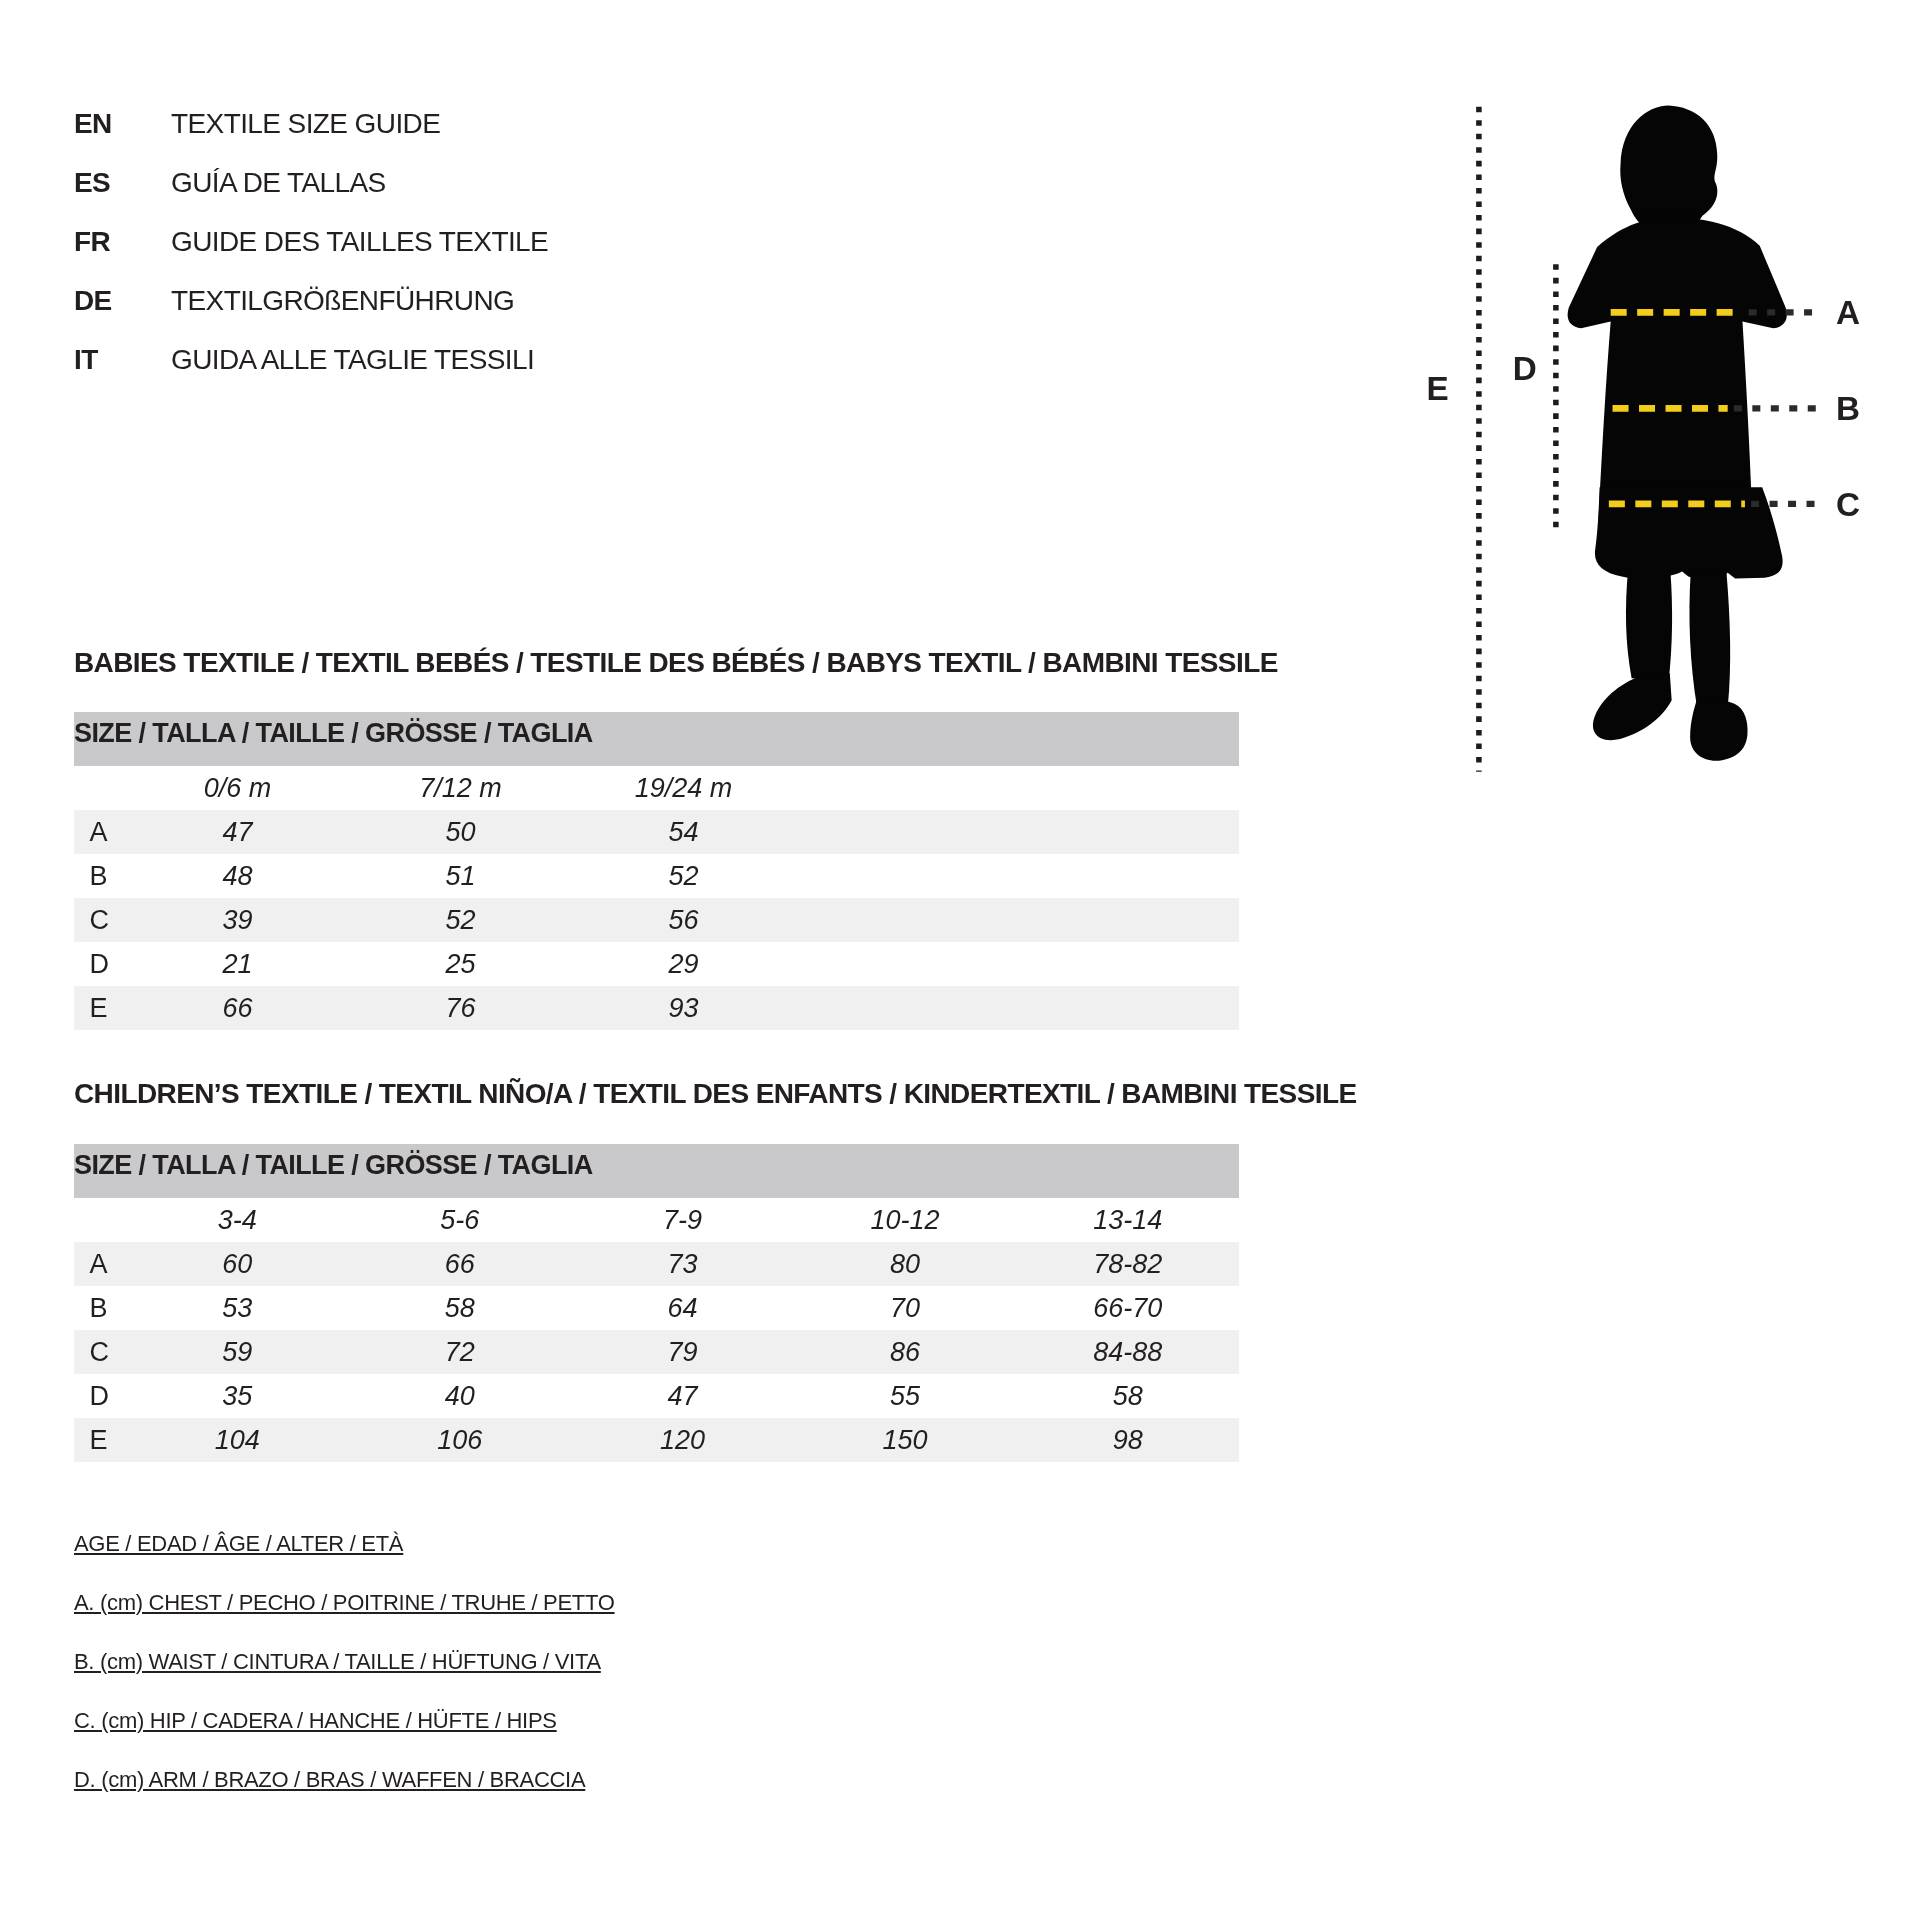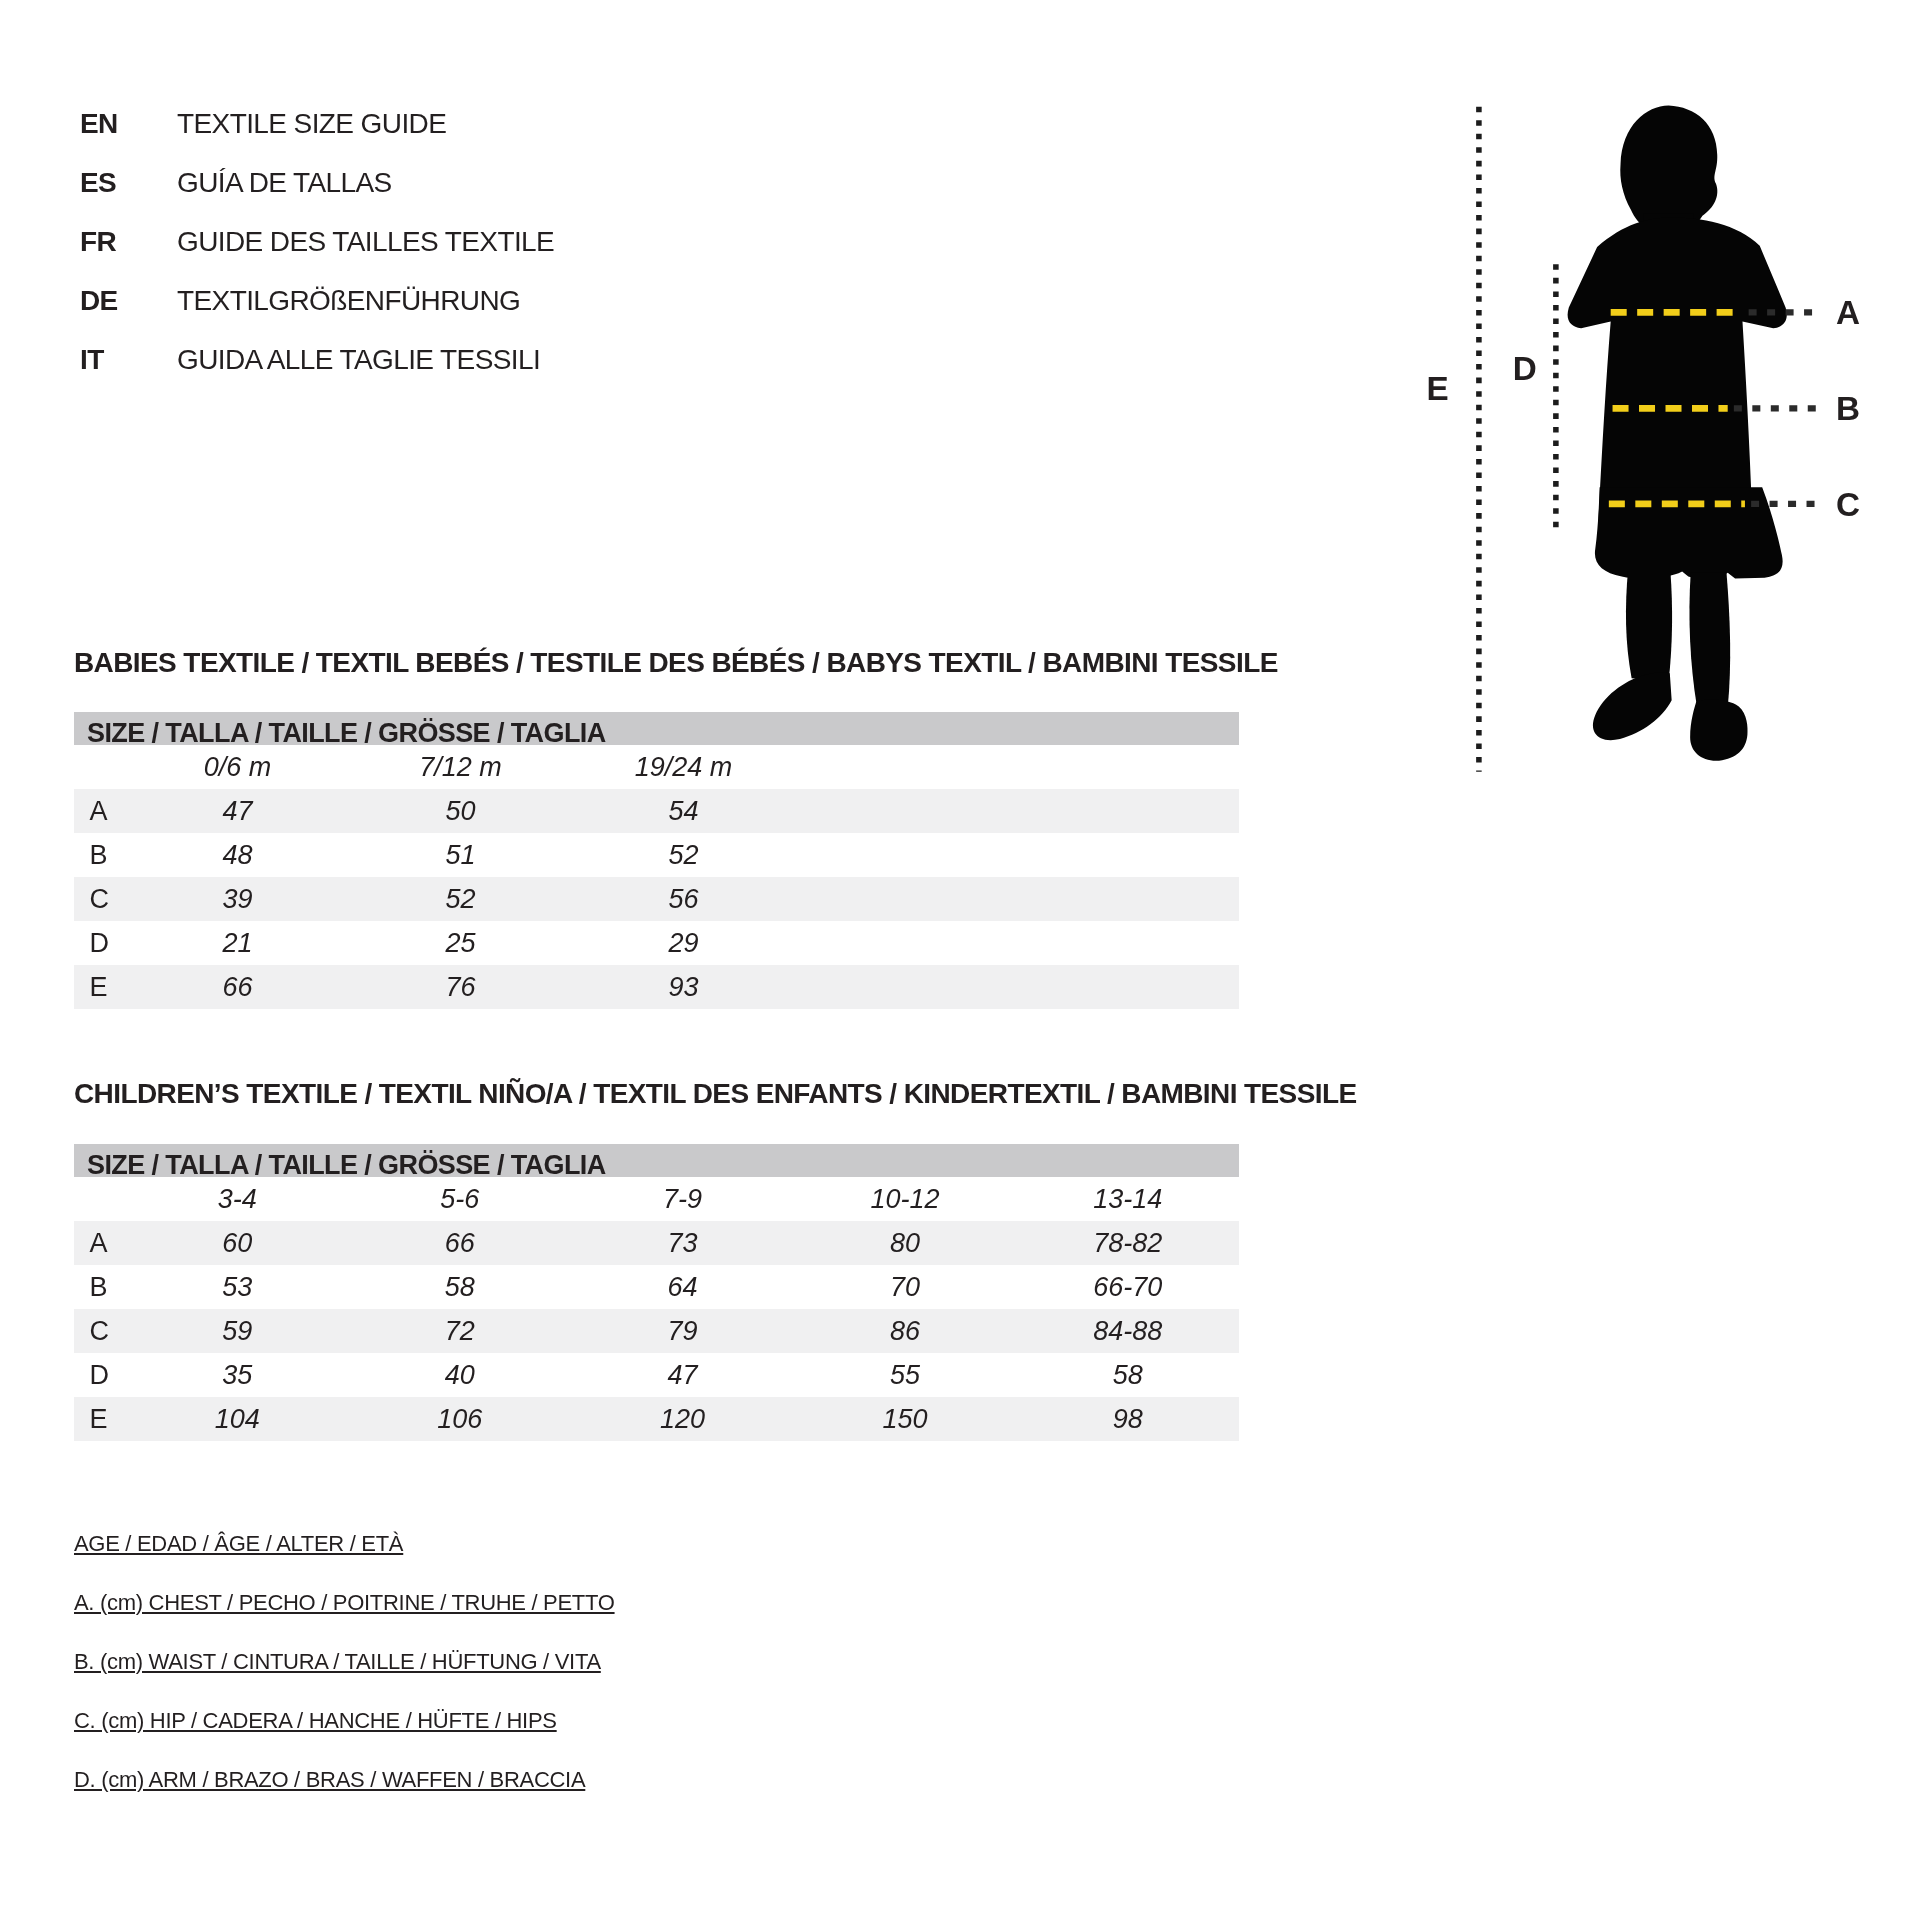--- a/index.html
+++ b/index.html
@@ -7,43 +7,43 @@
   body {
     width:1926px; height:1926px;
     font-family:"Liberation Sans", sans-serif;
     color:#231f20;
     position:relative;
     overflow:hidden;
   }
   .page { position:absolute; inset:0; }
 
   
-  .langs { position:absolute; left:80px; top:94px; width:924px; }
+  .langs { position:absolute; left:74px; top:94px; width:924px; }
   .lang-row { height:59px; display:flex; align-items:center; }
   .lang-code { width:97px; font-size:28px; font-weight:bold; letter-spacing:-0.6px; }
   .lang-title { font-size:28px; font-weight:normal; letter-spacing:-0.6px; }
 
   
   .figure-wrap { position:absolute; left:1405px; top:62px; width:521px; height:715px; }
 
   
   .section-heading {
     position:absolute; left:74px; height:37px; line-height:37px;
     font-size:28px; font-weight:bold; letter-spacing:-0.6px; white-space:nowrap;
   }
   #babies-heading { top:644px; }
   #children-heading { top:1075px; }
 
   
   .size-table { position:absolute; left:74px; width:1165px; }
   #babies-table { top:712px; }
   #children-table { top:1144px; }
   .size-bar {
-    height:33px; line-height:43px; background:#c9c9cb;
-    font-size:27px; font-weight:bold; letter-spacing:-0.6px; padding-left:13px;
+    height:54px; line-height:43px; background:#c9c9cb;
+    font-size:27px; font-weight:bold; letter-spacing:-0.6px; padding-left:0;
   }
   .trow { display:flex; height:44px; align-items:center; }
   .trow.stripe { background:#f0f0f1; }
   .cell { font-size:27px; text-align:center; }
   .cell.rowlabel { width:52px; text-align:left; padding-left:15.4px; }
   .cell.col { width:223px;font-style:italic; }
 
   
   .legend { position:absolute; left:74px; top:1514px; }
   .legend-line { height:59px; display:flex; align-items:center; font-size:22px; letter-spacing:-0.3px;text-decoration:underline; }

